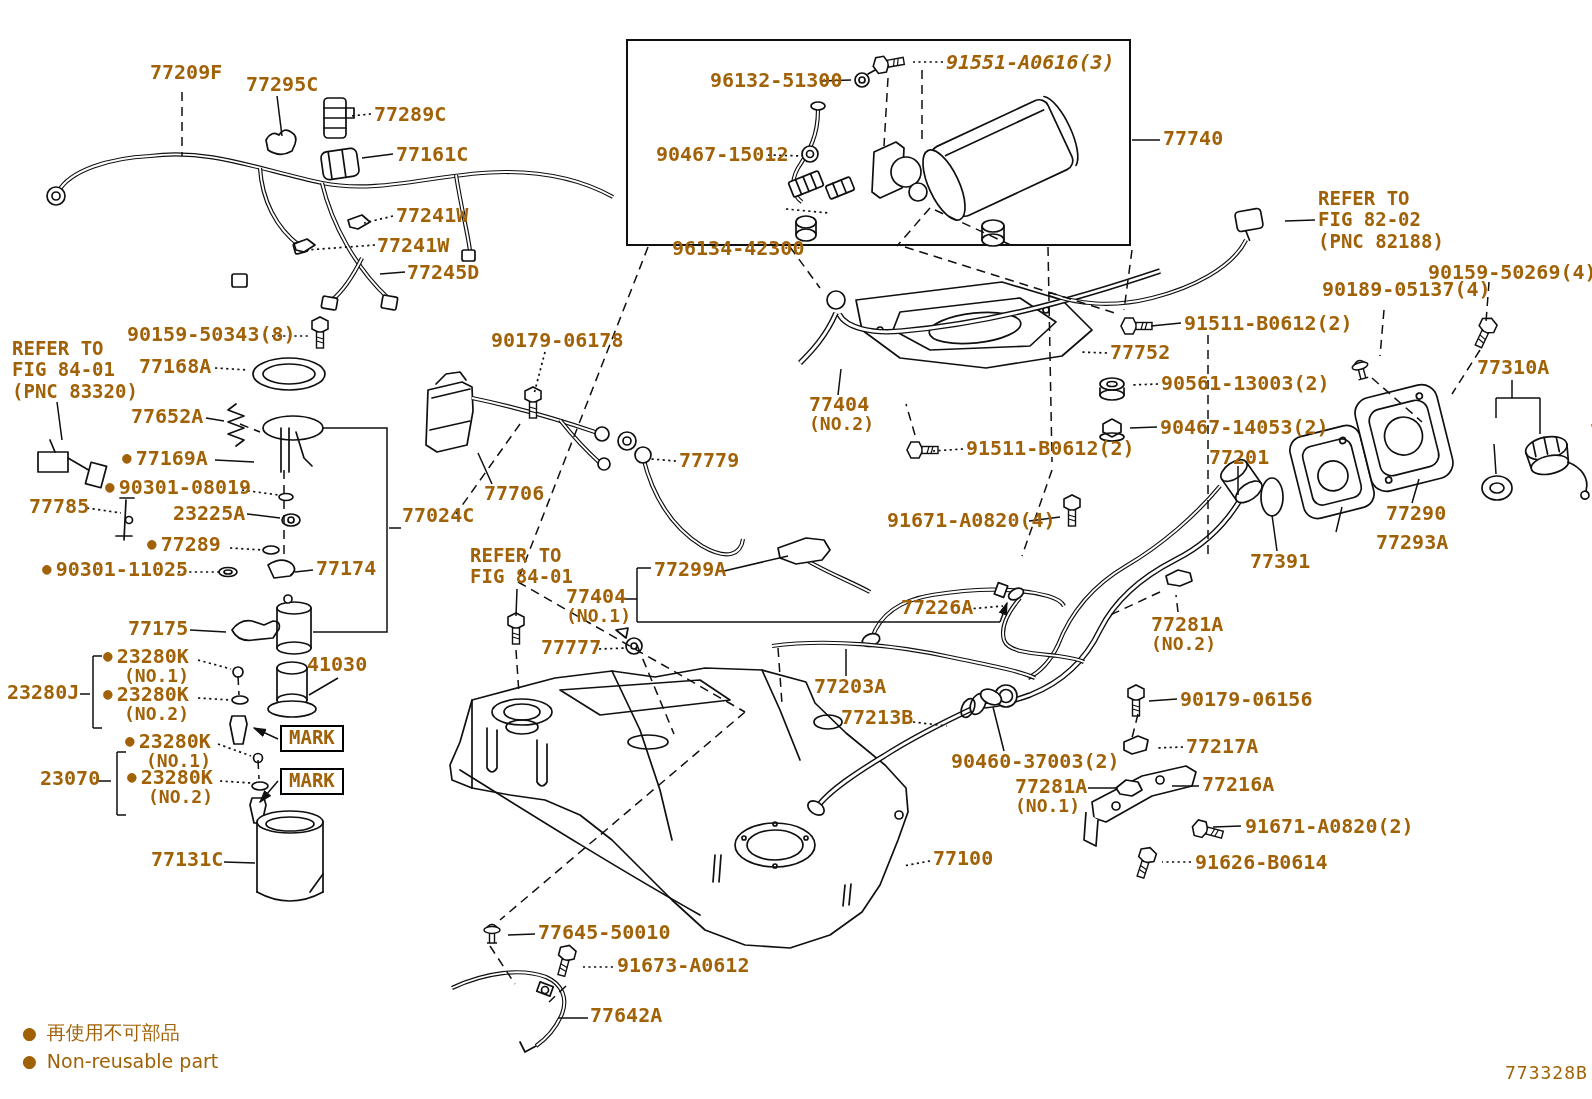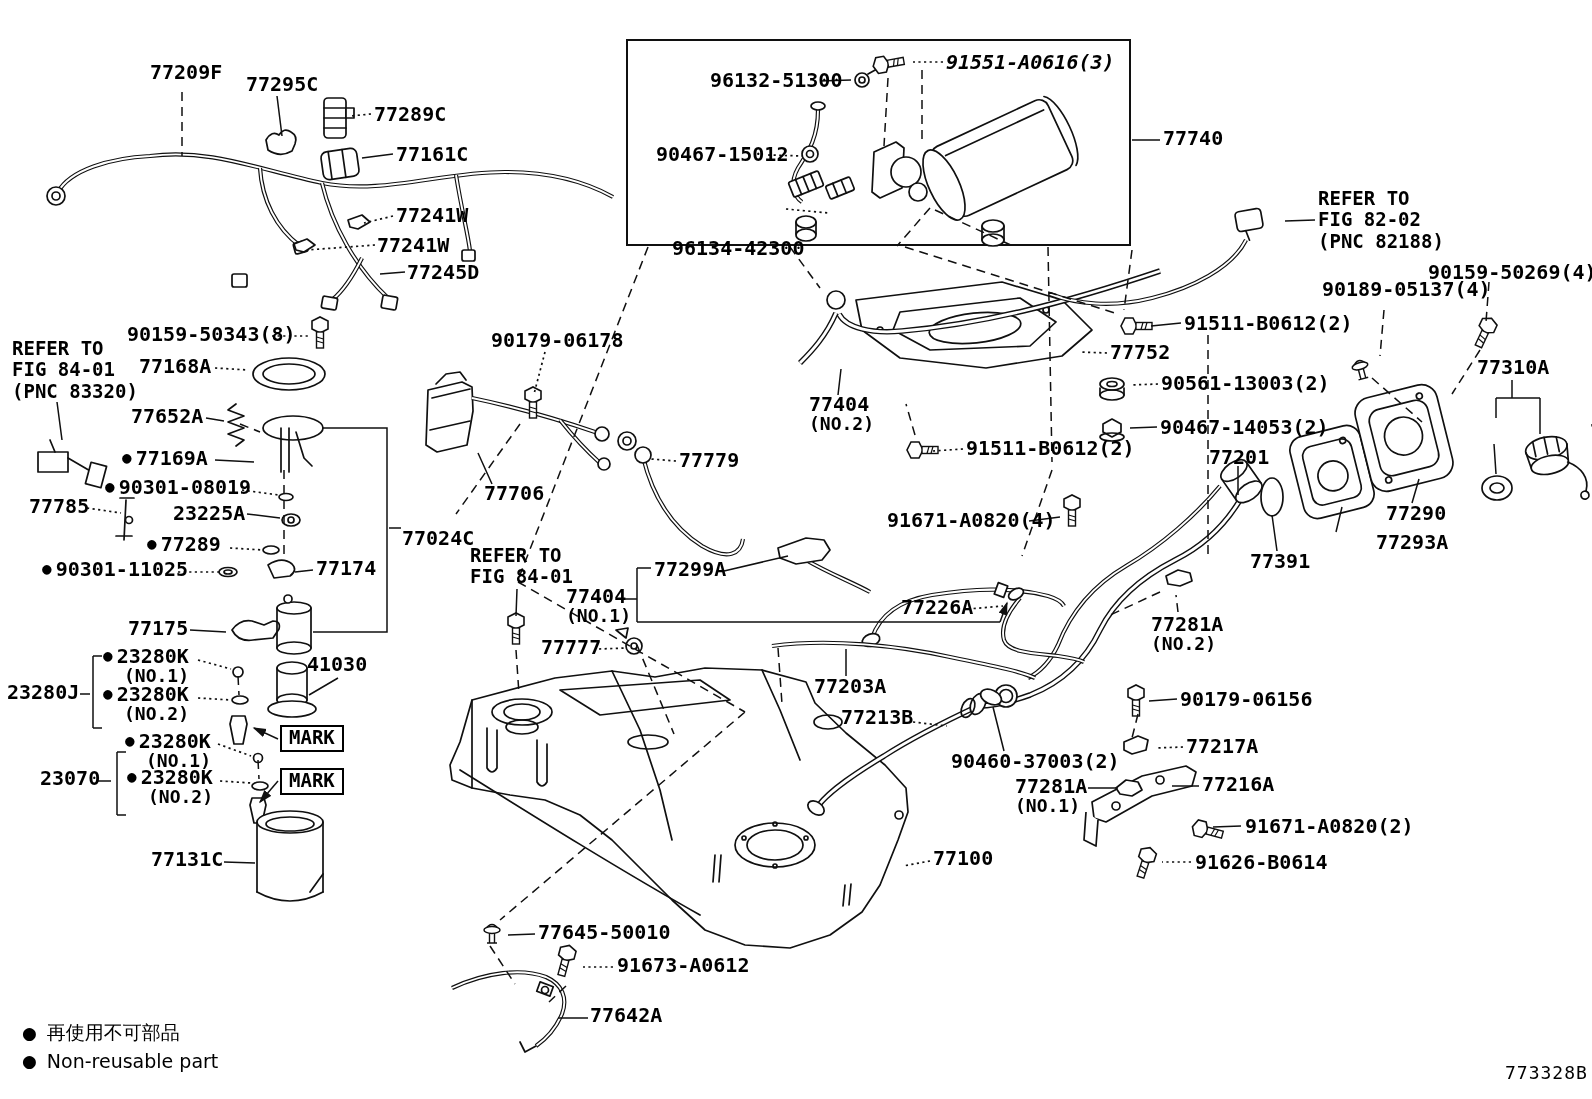--- a/index.html
+++ b/index.html
@@ -1,17 +1,17 @@
 <!DOCTYPE html>
 <html><head>
 <meta charset="utf-8">
 <style>
   html,body{margin:0;padding:0;background:#ffffff;}
   .stage{position:relative;width:1592px;height:1099px;background:#fff;overflow:hidden;
-         font-family:"DejaVu Sans Mono",monospace;color:#000000;}
+         font-family:"DejaVu Sans Mono",monospace;color:#a16207;}
   .stage svg{position:absolute;left:0;top:0;}
   #label-layer{position:absolute;left:0;top:0;width:100%;height:100%;pointer-events:none;}
   .lbl{position:absolute;font-weight:700;font-size:20px;line-height:1.03;white-space:nowrap;}
   .lbl .row{display:flex;align-items:center;}
   .lbl .bul{font-size:16px;margin-right:4px;}
   .lbl .sub{font-size:18px;font-weight:700;}
   .lbl.has-b .sub{margin-left:21px;}
   .lbl.note div{font-size:19px;font-weight:700;line-height:1.12;}
   .lbl.markbox{border:2.5px solid #000;padding:1px 7px 2px;font-size:19px;}
   .legend-row{position:absolute;display:flex;align-items:center;
@@ -503,21 +503,21 @@
         <div class="row">
           <span class="bul">●</span>
           <span>90301-11025</span>
         </div>
       </div>
       <div class="lbl" style="left: 316px; top: 558px;">
         <div class="row">
           <span>77174</span>
         </div>
       </div>
-      <div class="lbl" style="left: 402px; top: 528px;">
+      <div class="lbl" style="left: 402px; top: 505px;">
         <div class="row">
           <span>77024C</span>
         </div>
       </div>
       <div class="lbl" style="left: 491px; top: 330px;">
         <div class="row">
           <span>90179-06178</span>
         </div>
       </div>
       <div class="lbl" style="left: 464px; top: 483px; margin-left: 20px;">

